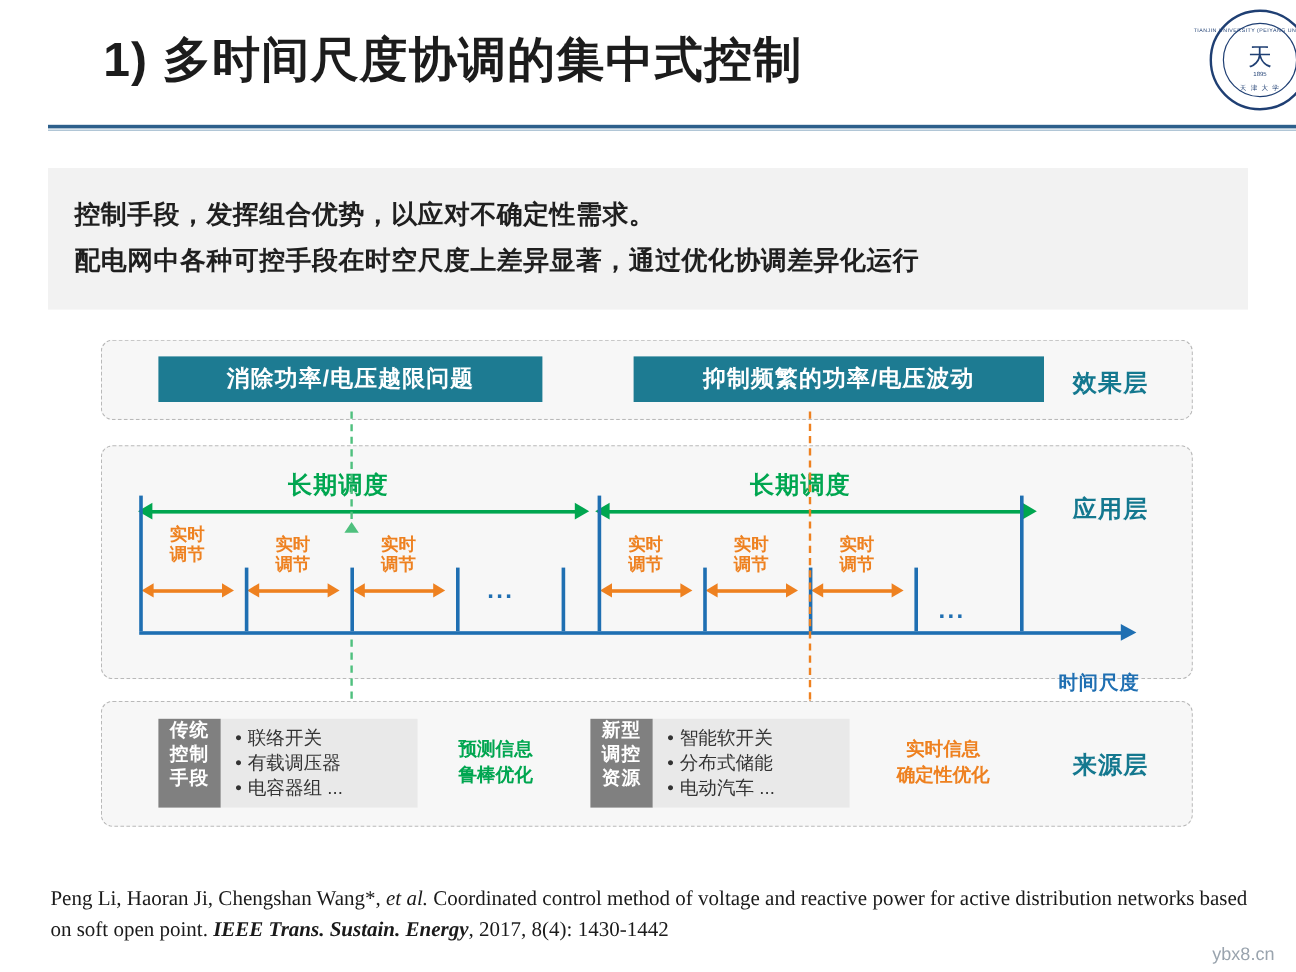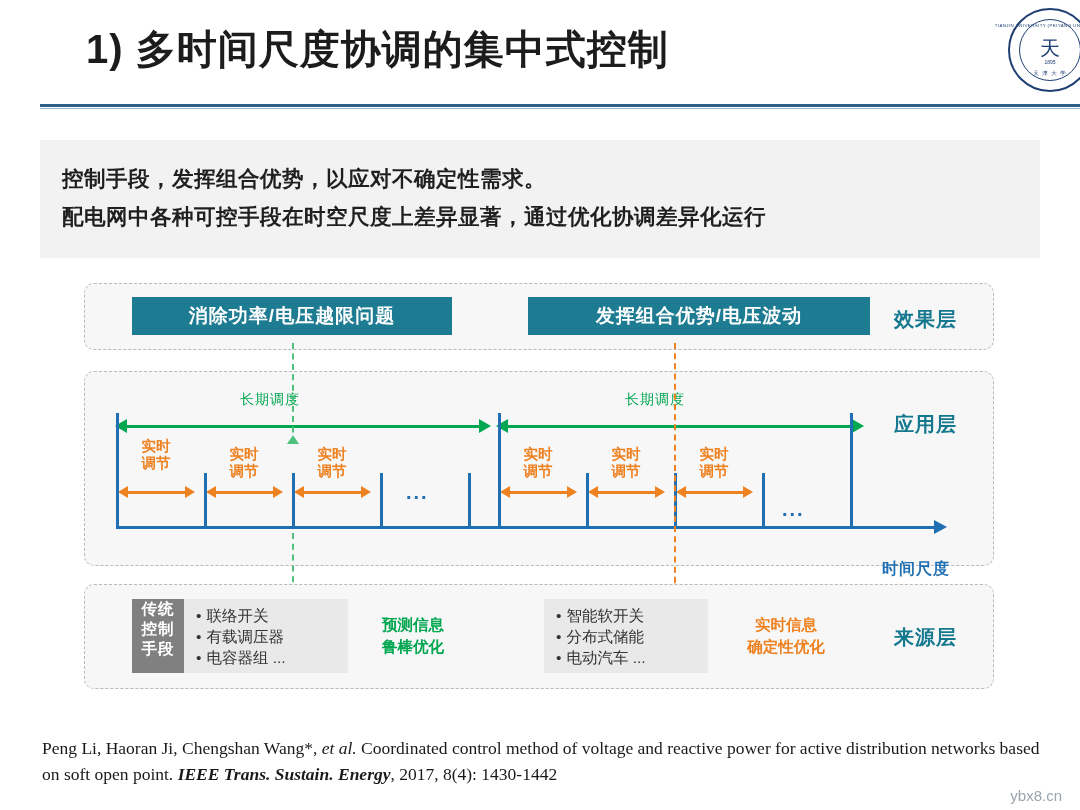--- a/index.html
+++ b/index.html
@@ -206,22 +206,22 @@
   }
   .green-head-r {
     position: absolute;
     width: 0; height: 0;
     border-top: 7px solid transparent;
     border-bottom: 7px solid transparent;
     border-left: 12px solid #00a650;
   }
   .green-label {
     position: absolute;
-    font-size: 14px;
-    font-weight: normal;
+    font-size: 20px;
+    font-weight: bold;
     color: #00a650;
     letter-spacing: 1px;
     white-space: nowrap;
   }
 
   
   .orange-line {
     position: absolute;
     height: 2.5px;
     background: #ee8120;
@@ -361,21 +361,21 @@
 
 <div class="statement">
   <div class="statement-line">控制手段，发挥组合优势，以应对不确定性需求。</div>
   <div class="statement-line">配电网中各种可控手段在时空尺度上差异显著，通过优化协调差异化运行</div>
 </div>
 
 <div class="diagram">
 
   <div class="layer-box layer-effect"></div>
   <div class="pill" style="left:48px; top:14px; width:320px; height:38px;">消除功率/电压越限问题</div>
-  <div class="pill" style="left:444px; top:14px; width:342px; height:38px;">发挥组合优势/电压波动</div>
+  <div class="pill" style="left:444px; top:14px; width:342px; height:38px;">抑制频繁的功率/电压波动</div>
   <div class="layer-label" style="left:810px; top:23px;">效果层</div>
 
   <div class="layer-box layer-app"></div>
   <div class="layer-label" style="left:810px; top:128px;">应用层</div>
 
   <div class="green-head-l" style="left:31px; top:136px;"></div>
   <div class="green-line" style="left:41px; top:142px; width:356px;"></div>
   <div class="green-head-r" style="left:395px; top:136px;"></div>
   <div class="green-label" style="left:156px; top:108px;">长期调度</div>
 
@@ -472,20 +472,25 @@
   <div class="src-list" style="left:100px; top:316px; width:164px; height:74px;">
     <div><span class="src-bullet">•</span><span>联络开关</span></div>
     <div><span class="src-bullet">•</span><span>有载调压器</span></div>
     <div><span class="src-bullet">•</span><span>电容器组 ...</span></div>
   </div>
   <div class="src-note note-green" style="left:274px; top:331px; width:110px;">
     <div>预测信息</div>
     <div>鲁棒优化</div>
   </div>
 
+  <div class="src-tag" style="left:408px; top:316px; width:52px; height:74px; flex-direction:column;">
+    <div>新型</div>
+    <div>调控</div>
+    <div>资源</div>
+  </div>
   <div class="src-list" style="left:460px; top:316px; width:164px; height:74px;">
     <div><span class="src-bullet">•</span><span>智能软开关</span></div>
     <div><span class="src-bullet">•</span><span>分布式储能</span></div>
     <div><span class="src-bullet">•</span><span>电动汽车 ...</span></div>
   </div>
   <div class="src-note note-orange" style="left:636px; top:331px; width:132px;">
     <div>实时信息</div>
     <div>确定性优化</div>
   </div>
 

